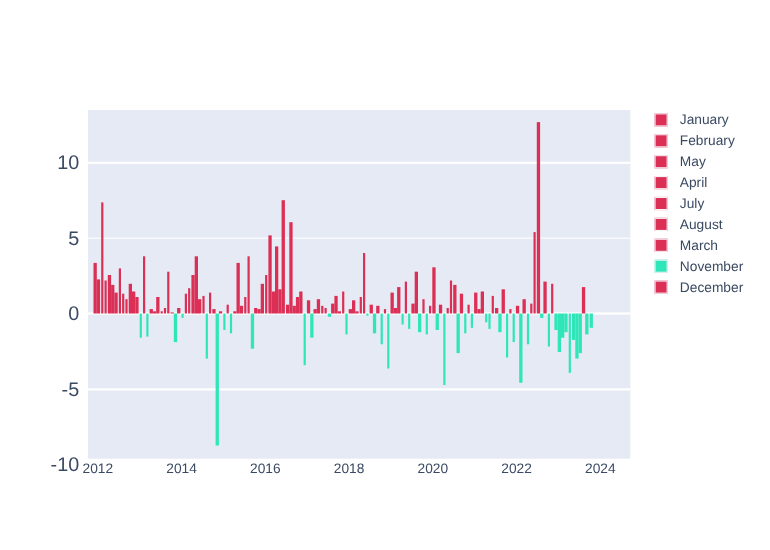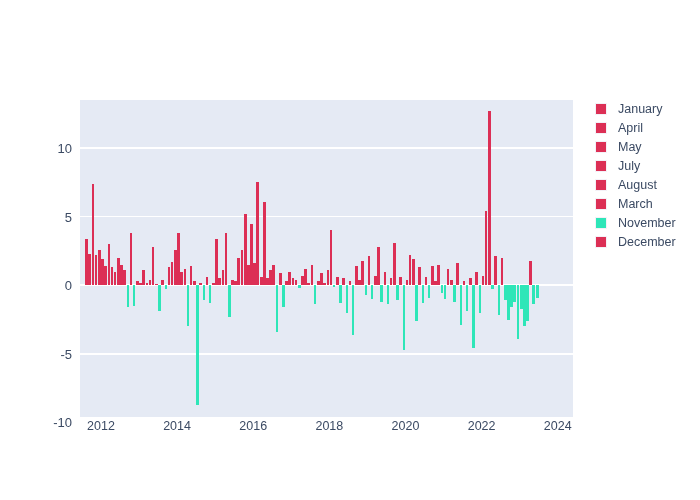--- a/index.html
+++ b/index.html
@@ -45,35 +45,35 @@
   .bar {
     position: absolute;
     width: 2.6px;
   }
   
   .ytick {
     position: absolute;
     right: 0;
     width: 70px;
     text-align: right;
-    font-size: 13px;
+    font-size: 18px;
     color: #3b4a63;
     line-height: 1;
     transform: translateY(-50%);
   }
   #y-axis {
     position: absolute;
     left: 0;
     top: 100px;
     width: 72px;
     height: 317px;
   }
   #x-axis {
     position: absolute;
-    left: 80px;
+    left: 68px;
     top: 420px;
     width: 493px;
     height: 22px;
   }
   .xtick {
     position: absolute;
     top: 0;
     font-size: 12.5px;
     color: #3b4a63;
     line-height: 1;
@@ -285,25 +285,29 @@
       <div class="xtick" style="left: 477.772px;">2024</div>
     </div>
 
   <div id="legend">
       <div class="legend-item">
         <span class="legend-swatch" style="background: rgb(220, 47, 85);"></span>
         <span class="legend-label">January</span>
       </div>
       <div class="legend-item">
         <span class="legend-swatch" style="background: rgb(220, 47, 85);"></span>
+        <span class="legend-label">February</span>
+      </div>
+      <div class="legend-item">
+        <span class="legend-swatch" style="background: rgb(220, 47, 85);"></span>
+        <span class="legend-label">May</span>
+      </div>
+      <div class="legend-item">
+        <span class="legend-swatch" style="background: rgb(220, 47, 85);"></span>
         <span class="legend-label">April</span>
-      </div>
-      <div class="legend-item">
-        <span class="legend-swatch" style="background: rgb(220, 47, 85);"></span>
-        <span class="legend-label">May</span>
       </div>
       <div class="legend-item">
         <span class="legend-swatch" style="background: rgb(220, 47, 85);"></span>
         <span class="legend-label">July</span>
       </div>
       <div class="legend-item">
         <span class="legend-swatch" style="background: rgb(220, 47, 85);"></span>
         <span class="legend-label">August</span>
       </div>
       <div class="legend-item">

